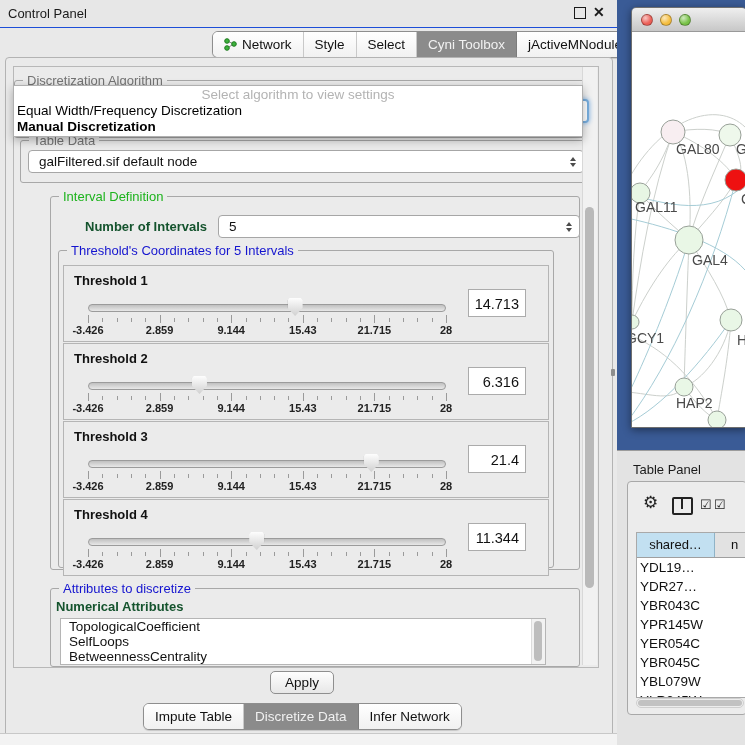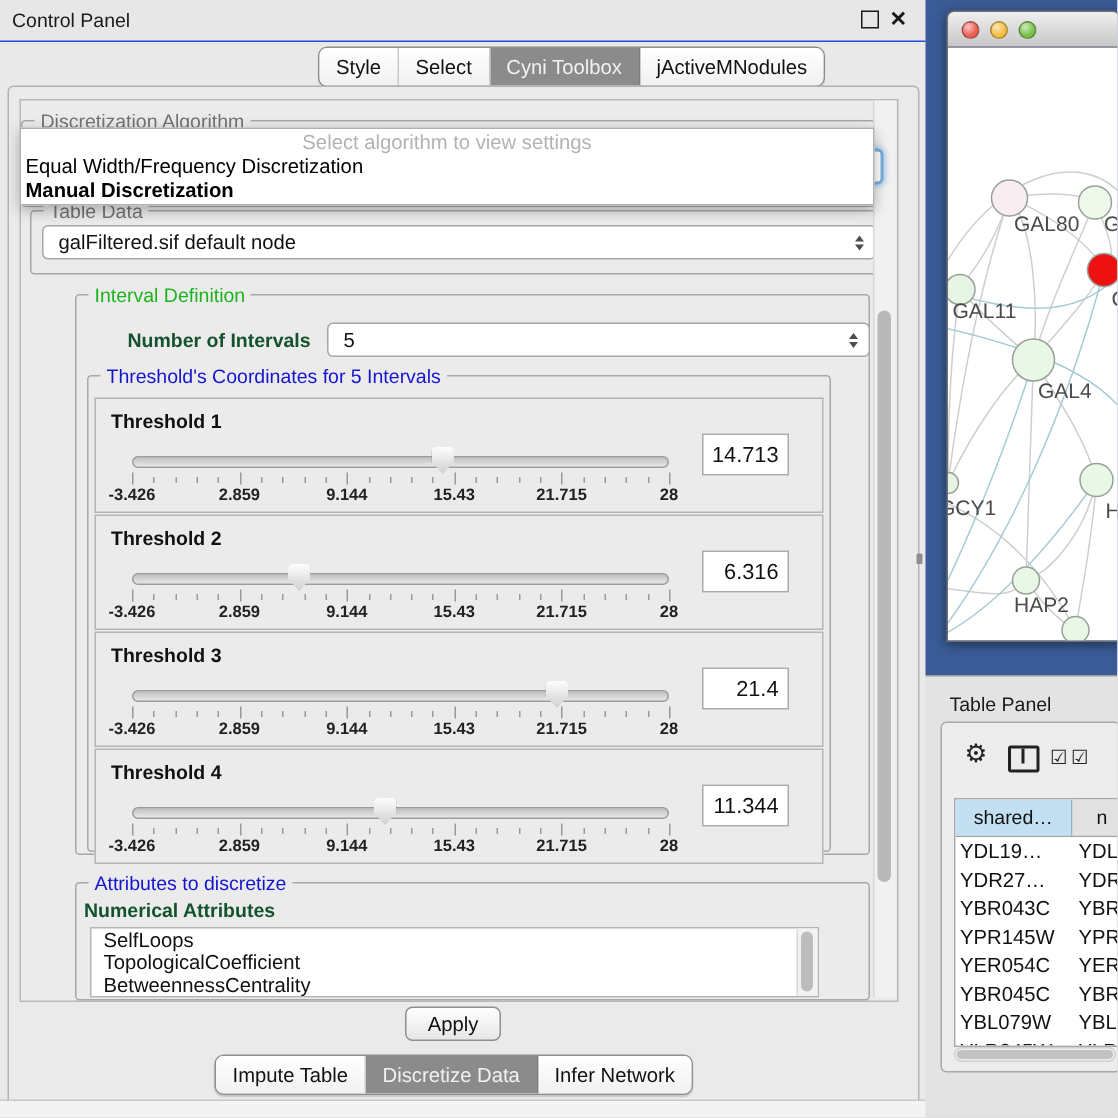--- a/index.html
+++ b/index.html
@@ -103,40 +103,50 @@
   .split-icon{position:absolute;left:44px;top:15px;width:17px;height:14px;border:2px solid #222;
               border-radius:2px;}
   .split-icon::after{content:"";position:absolute;left:6.5px;top:0;width:2px;height:10px;background:#222;}
   .cbx{position:absolute;top:16px;font-size:13px;color:#222;line-height:13px;}
   .tp-table{position:absolute;left:8px;top:50px;width:108px;height:164px;background:#fff;
             border:1px solid #a9a9a9;overflow:hidden;}
   .thead{display:flex;height:24px;font-size:13px;border-bottom:1px solid #9f9f9f;}
   .hc1{width:77px;background:#c2e0f1;border-right:1px solid #8fb3c7;text-align:center;line-height:24px;}
   .hc2{flex:1;background:#e2e2e2;line-height:24px;padding-left:16px;}
   .tbody{overflow:hidden;height:139px;}
-  .trow{display:flex;height:19px;line-height:19px;font-size:13.5px;background:#fff;}
+  .trow{display:flex;height:19px;line-height:19px;font-size:13.5px;background:#fff;flex-direction:column;}
   .tc1{width:78px;padding-left:3px;box-sizing:border-box;white-space:nowrap;overflow:hidden;}
   .tc2{flex:1;padding-left:4px;white-space:nowrap;overflow:hidden;}
   .hscroll{position:absolute;left:8px;top:216px;width:108px;height:10px;background:#ededed;
            border:1px solid #cfcfcf;border-radius:5px;box-sizing:border-box;}
   .hthumb{position:absolute;left:1px;top:1px;width:104px;height:6px;background:#c2c2c2;border-radius:3px;}
   .nettab-icon{width:13px;height:13px;}
 </style>
 </head>
 <body>
 
 <div id="screen">
 
   <div class="cp-titlebar">
     <span class="cp-title">Control Panel</span>
     <span class="float-icon"></span>
     <span class="close-icon">✕</span>
   </div>
 
   <div class="tabbar top">
+    <span class="seg">
+      <svg class="nettab-icon" viewBox="0 0 13 13">
+        <line x1="3" y1="3" x2="10" y2="6" stroke="#8a8a8a"></line>
+          <line x1="3" y1="10" x2="10" y2="6" stroke="#8a8a8a"></line>
+        <circle cx="3" cy="3" r="2.3" fill="#3db13d" stroke="#1f7a1f"></circle>
+        <circle cx="3" cy="10" r="2.3" fill="#3db13d" stroke="#1f7a1f"></circle>
+        <circle cx="10" cy="6" r="2.3" fill="#3db13d" stroke="#1f7a1f"></circle>
+      </svg>
+      <span>Network</span>
+    </span>
     <span class="seg">Style</span>
     <span class="seg">Select</span>
     <span class="seg selected">Cyni Toolbox</span>
     <span class="seg">jActiveMNodules</span>
   </div>
 
   <div class="cp-body"></div>
   <div class="settings-panel"></div>
 
   <div class="group" style="left:14px;top:80px;width:572px;height:56px;">
@@ -358,22 +368,22 @@
         </div>
         <div class="th-value">11.344</div>
       </div>
     </div>
 
   <div class="group" style="left:50px;top:588px;width:528px;height:77px;">
     <span class="group-title gt-blue">Attributes to discretize</span>
   </div>
   <span class="bold-label" style="left:56px;top:599px;">Numerical Attributes</span>
   <div id="attr-list">
+      <div class="attr-item">TopologicalCoefficient</div>
       <div class="attr-item">SelfLoops</div>
-      <div class="attr-item">TopologicalCoefficient</div>
       <div class="attr-item">BetweennessCentrality</div>
     </div>
   <div class="attr-scroll">
       <div class="attr-thumb"></div>
     </div>
 
   <div class="v-scroll">
       <div class="v-thumb"></div>
     </div>
 

